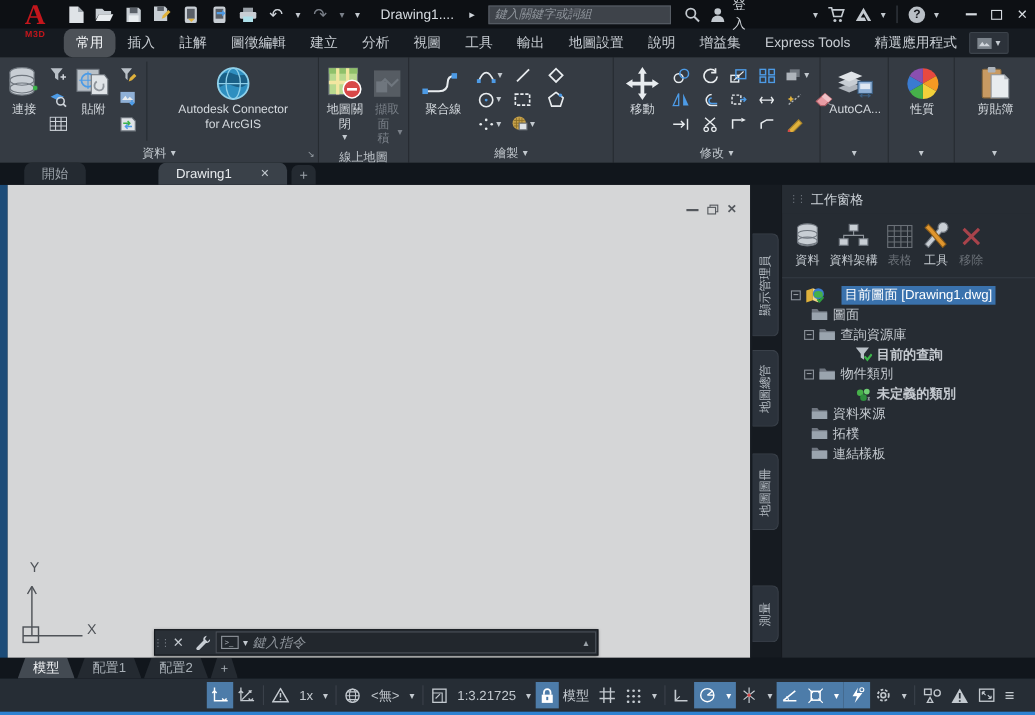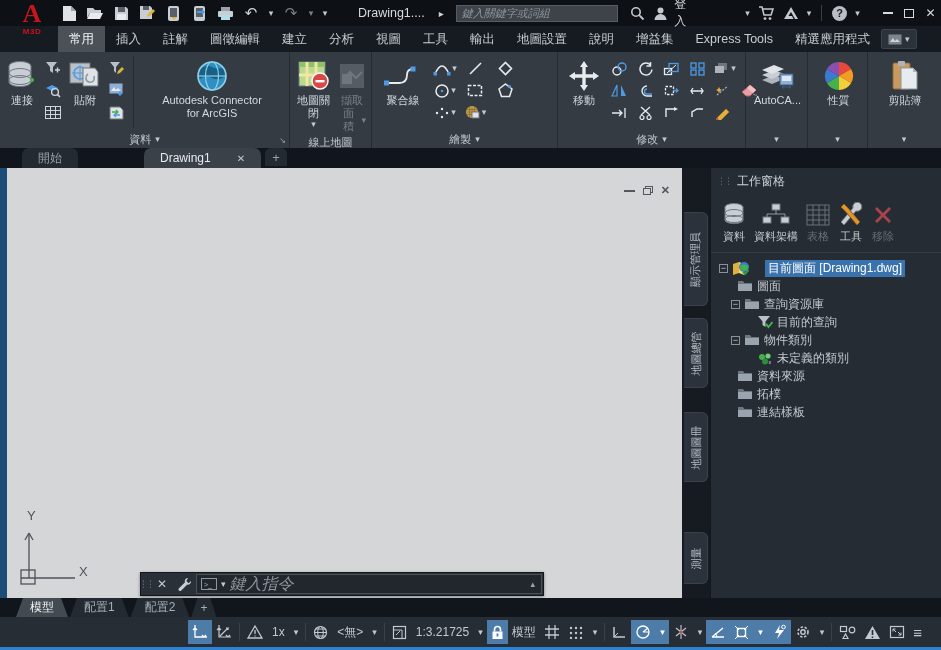--- a/index.html
+++ b/index.html
@@ -16,21 +16,21 @@
   .titlebar { position:absolute; top:0; left:0; width:941px; height:26px;
     background:#0d1014; display:flex; align-items:center; z-index:6; }
   .app-logo { position:absolute; top:1px; left:12px; width:40px; height:46px;
     z-index:9; display:flex; flex-direction:column; align-items:center; }
   .logo-a { color:#c4161c; font-family:"Liberation Serif", serif; font-weight:bold;
     font-size:26px; line-height:26px; }
   .logo-sub { color:#c4161c; font-size:8px; font-weight:bold; letter-spacing:0.5px; }
   .qat { display:flex; align-items:center; gap:4px; margin-left:58px; }
   .qat-btn { width:22px; height:20px; display:flex; align-items:center; justify-content:center; }
   .qat-dd { width:10px; height:20px; display:flex; align-items:center; justify-content:center; }
-  .tb-title { color:#d6dbe0; font-size:12.5px; margin-left:28px; white-space:nowrap; }
+  .tb-title { color:#d6dbe0; font-size:12.5px; margin-left:16px; white-space:nowrap; }
   .tb-play { margin-left:14px; color:#cfd4da; font-size:10px; }
   .tb-search { margin-left:12px; width:168px; height:17px; background:#3e434a;
     border:1px solid #565c64; color:#b9bfc5; font-size:11px; font-style:italic;
     padding:0 5px; font-family:"Liberation Sans", sans-serif; }
   .tb-search::placeholder { color:#8f959c; font-style:italic; }
   .tb-right { display:flex; align-items:center; margin-left:8px; }
   .tb-ic { display:flex; align-items:center; justify-content:center; height:22px; padding:0 4px; }
   .signin { color:#d0d5da; font-size:12px; margin-left:2px; }
   .tb-sep { width:1px; height:16px; background:#3a4048; margin:0 6px; }
   .helpq { width:15px; height:15px; border-radius:50%; background:#b9bfc5; color:#15181d;
@@ -38,21 +38,21 @@
   .winbtn { width:24px; height:20px; display:flex; align-items:center; justify-content:center;
     color:#d6dbe0; font-size:12px; }
   .min-line { width:10px; height:2px; background:#d6dbe0; }
   .max-box { width:10px; height:9px; border:1.5px solid #d6dbe0; }
 
   
   .tabrow { position:absolute; top:26px; left:0; width:941px; height:26px;
     background:#161b21; display:flex; align-items:stretch; padding-left:58px; z-index:5; }
   .rtab { padding:0 11px; display:flex; align-items:center; font-size:12.5px;
     color:#c8cdd3; white-space:nowrap; }
-  .rtab.active { background:#4c5157; color:#f2f4f6; }
+  .rtab.active { background:#4c5157; color:#f2f4f6;border-radius:8px; }
   .ribbon-display { margin-left:auto; margin-right:52px; display:flex; align-items:center;
     gap:3px; background:#2c323a; border:1px solid #3c434b; padding:0 6px; height:20px;
     align-self:center; border-radius:2px; }
 
   
   .ribbon { position:absolute; top:52px; left:0; width:941px; height:96px;
     background:#353b43; display:flex; z-index:4; }
   .rpanel { height:96px; border-right:1px solid #262b31; display:flex; flex-direction:column; position:relative; }
   .rpanel-content { flex:1; display:flex; align-items:flex-start; padding:4px 2px 0 4px; }
   .rpanel-label { height:18px; display:flex; align-items:center; justify-content:center;
@@ -63,21 +63,21 @@
   .rbig .bicon { height:36px; display:flex; align-items:center; justify-content:center; }
   .rsm-col { display:flex; flex-direction:column; gap:2px; margin:2px 2px 0 2px; }
   .rsm { width:22px; height:20px; display:flex; align-items:center; justify-content:center; gap:1px; }
   .dim { color:#7a8089 !important; }
   .grid3 { display:flex; flex-direction:column; gap:3px; margin-top:3px; }
   .grow { display:flex; align-items:center; gap:4px; height:19px; }
   .gcell { display:flex; align-items:center; justify-content:center; gap:1px; min-width:26px; height:19px; }
 
   
   .filetabs { position:absolute; top:148px; left:0; width:941px; height:20px;
-    background:#11161c; display:flex; align-items:flex-start; z-index:4; }
+    background:#11161c; display:flex; align-items:flex-end; z-index:4; }
   .ftab { height:20px; display:flex; align-items:center; padding:0 16px; font-size:12px;
     border-radius:7px 7px 0 0; margin-right:4px; }
   .ftab.start { margin-left:22px; background:#242a31; color:#9aa1a8; }
   .ftab.active { margin-left:62px; background:#3a4149; color:#e8ebee; gap:26px; }
   .ftab-close { font-size:10px; color:#c3c9cf; }
   .ftab-plus { width:22px; height:18px; border-radius:6px 6px 0 0; background:#242a31;
     color:#9aa1a8; display:flex; align-items:center; justify-content:center; font-size:13px; }
 
   
   .main { position:absolute; top:168px; left:0; width:941px; height:430px; background:#161b21; }
@@ -100,21 +100,21 @@
   .cmdbar { position:absolute; left:133px; top:404px; width:404px; height:24px; display:flex;
     border:1px solid #14181d; background:#2a3037; box-shadow:0 1px 3px rgba(0,0,0,.4); }
   .cmd-grip { width:10px; display:flex; align-items:center; justify-content:center;
     color:#7a8089; font-size:9px; letter-spacing:-2px; }
   .cmd-btn { width:22px; display:flex; align-items:center; justify-content:center; color:#c3c9cf; }
   .cmd-input-wrap { flex:1; background:#22272d; border:1px solid #4a5058; margin:1px;
     display:flex; align-items:center; padding:0 4px; gap:4px; }
   .term-chip { width:16px; height:12px; border:1px solid #8f959c; display:flex; align-items:center;
     padding-left:2px; color:#aeb4bb; font-size:7px; }
   .cmd-input { flex:1; background:transparent; border:none; outline:none; color:#f97316;
-    font-size:16px; font-style:italic; font-family:"Liberation Sans", sans-serif; }
+    font-size:12px; font-style:italic; font-family:"Liberation Sans", sans-serif; }
   .cmd-input::placeholder { color:#8f959c; font-style:italic; }
   .cmd-up { color:#9aa1a8; font-size:9px; padding-right:2px; }
 
   
   .sidestrip { position:absolute; top:0; left:682px; width:28px; height:430px; background:#161b21; }
   .vtab { position:absolute; left:2px; width:24px; background:#2b323b; border:1px solid #3a414a;
     border-left:none; border-radius:0 6px 6px 0; display:flex; align-items:center; justify-content:center; }
   .vtab span { transform:rotate(-90deg); white-space:nowrap; font-size:11px; color:#b7bec5; }
 
   
@@ -128,21 +128,21 @@
   .tp-btn { display:flex; flex-direction:column; align-items:center; gap:3px; padding:2px 3px;
     font-size:11px; color:#c3c9cf; }
   .tp-btn.disabled { color:#6a7077; }
   .tp-tree { flex:1; padding-top:6px; overflow:hidden; }
   .trow { display:flex; align-items:center; height:18px; font-size:12px; color:#c5cad0; }
   .texp { width:9px; height:9px; border:1px solid #8a9199; color:#c5cad0; font-size:9px;
     line-height:7px; text-align:center; margin-right:4px; flex:0 0 auto; background:#262c33; }
   .tico { margin-right:4px; flex:0 0 auto; }
   .tlabel { white-space:nowrap; }
   .tlabel.selected { background:#3a72ad; color:#ffffff; padding:0 3px;margin-left:11px; }
-  .ind1 { padding-left:26px; } .ind0 { padding-left:8px; } .ind2 { padding-left:46px; }
+  .ind1 { padding-left:26px; } .ind0 { padding-left:8px; } .ind2 { padding-left:66px;font-weight:bold; }
 
   
   .layoutrow { position:absolute; top:598px; left:0; width:941px; height:19px;
     background:#11161c; display:flex; align-items:stretch; padding-left:16px; }
   .ltab { display:flex; align-items:center; padding:0 14px; font-size:12px; color:#a8afb6;
     background:#242a31; clip-path:polygon(7px 0, calc(100% - 7px) 0, 100% 100%, 0 100%);
     margin-right:2px; }
   .ltab.active { background:#434a52; color:#f0f2f4; }
   .ltab-plus { display:flex; align-items:center; padding:0 9px; color:#a8afb6;
     background:#242a31; clip-path:polygon(6px 0, calc(100% - 6px) 0, 100% 100%, 0 100%); }

